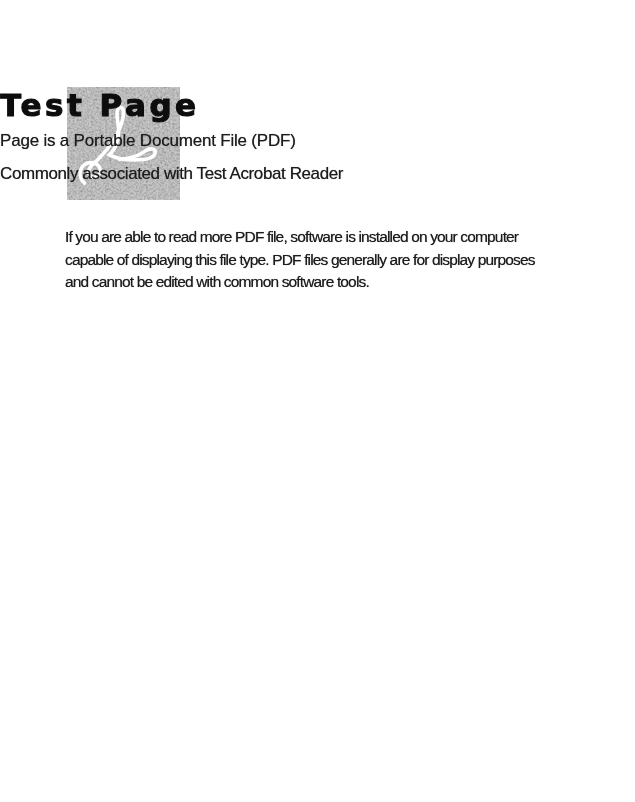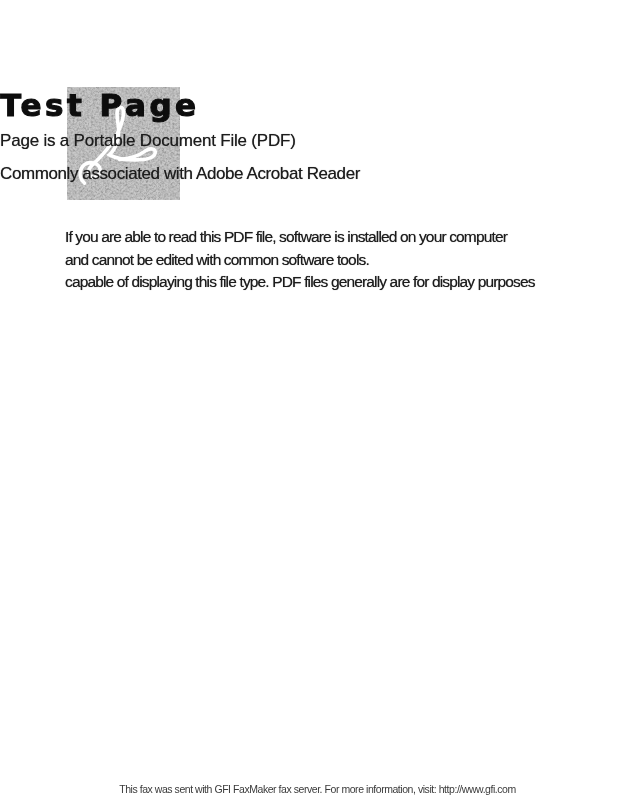--- a/index.html
+++ b/index.html
@@ -128,24 +128,23 @@
                C 47,44 43.5,55 37.5,60
                C 44,63.5 53,64.5 61,64.5
                C 70,64.5 77,62.5 78,58.5
                C 79,54.5 73.5,53.5 69.5,56.5
                C 64,60.5 55,63.5 46.5,64" fill="none" stroke="#ffffff" stroke-width="3.2" stroke-linecap="round"></path>
     </svg>
   </div>
 
   <h1 class="title">Test Page</h1>
   <div class="subtitle-1 fax">Page is a Portable Document File (PDF)</div>
-  <div class="subtitle-2 fax">Commonly associated with Adobe Acrobat Reader</div>
+  <div class="subtitle-2 fax">Commonly associated with Test Acrobat Reader</div>
 
   <div class="body-paragraph fax">
-    <div class="line">If you are able to read this PDF file, software is installed on your computer</div>
+    <div class="line">If you are able to read more PDF file, software is installed on your computer</div>
+    <div class="line">capable of displaying this file type. PDF files generally are for display purposes</div>
     <div class="line">and cannot be edited with common software tools.</div>
-    <div class="line">capable of displaying this file type. PDF files generally are for display purposes</div>
   </div>
 
 
-  <div class="fax-footer">This fax was sent with GFI FaxMaker fax server. For more information, visit: http://www.gfi.com</div>
 
 </div>
 
 </body></html>

